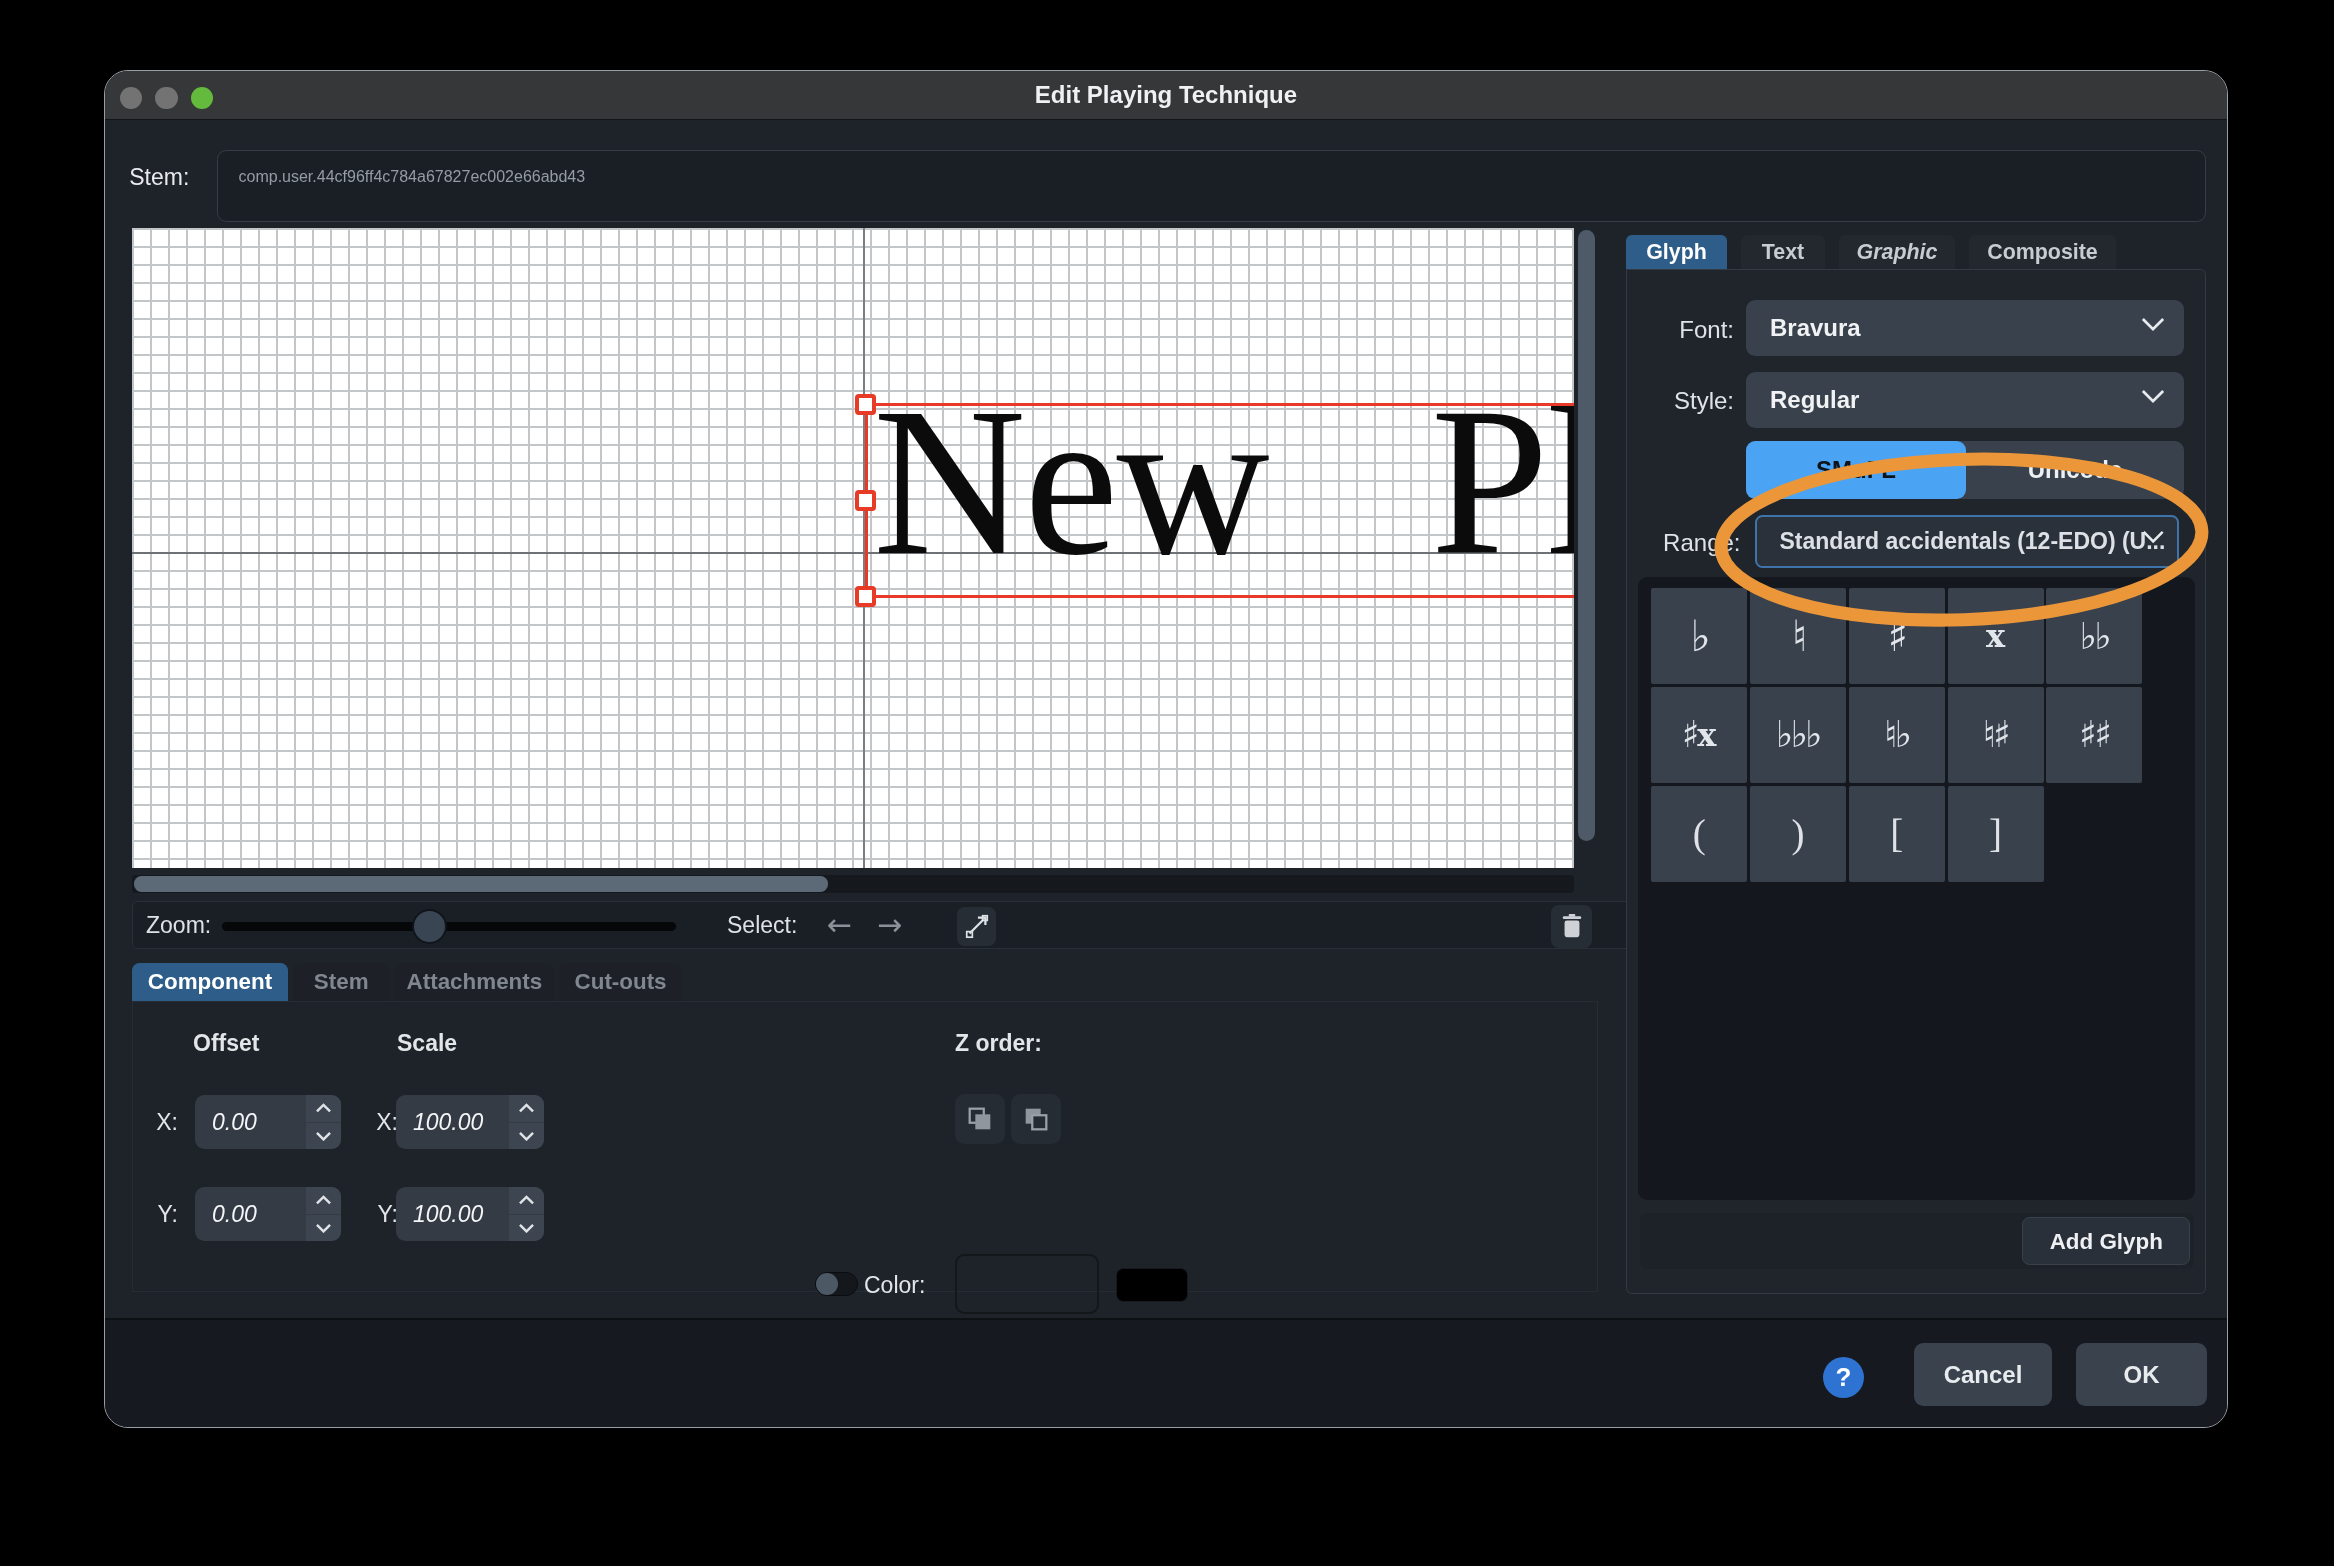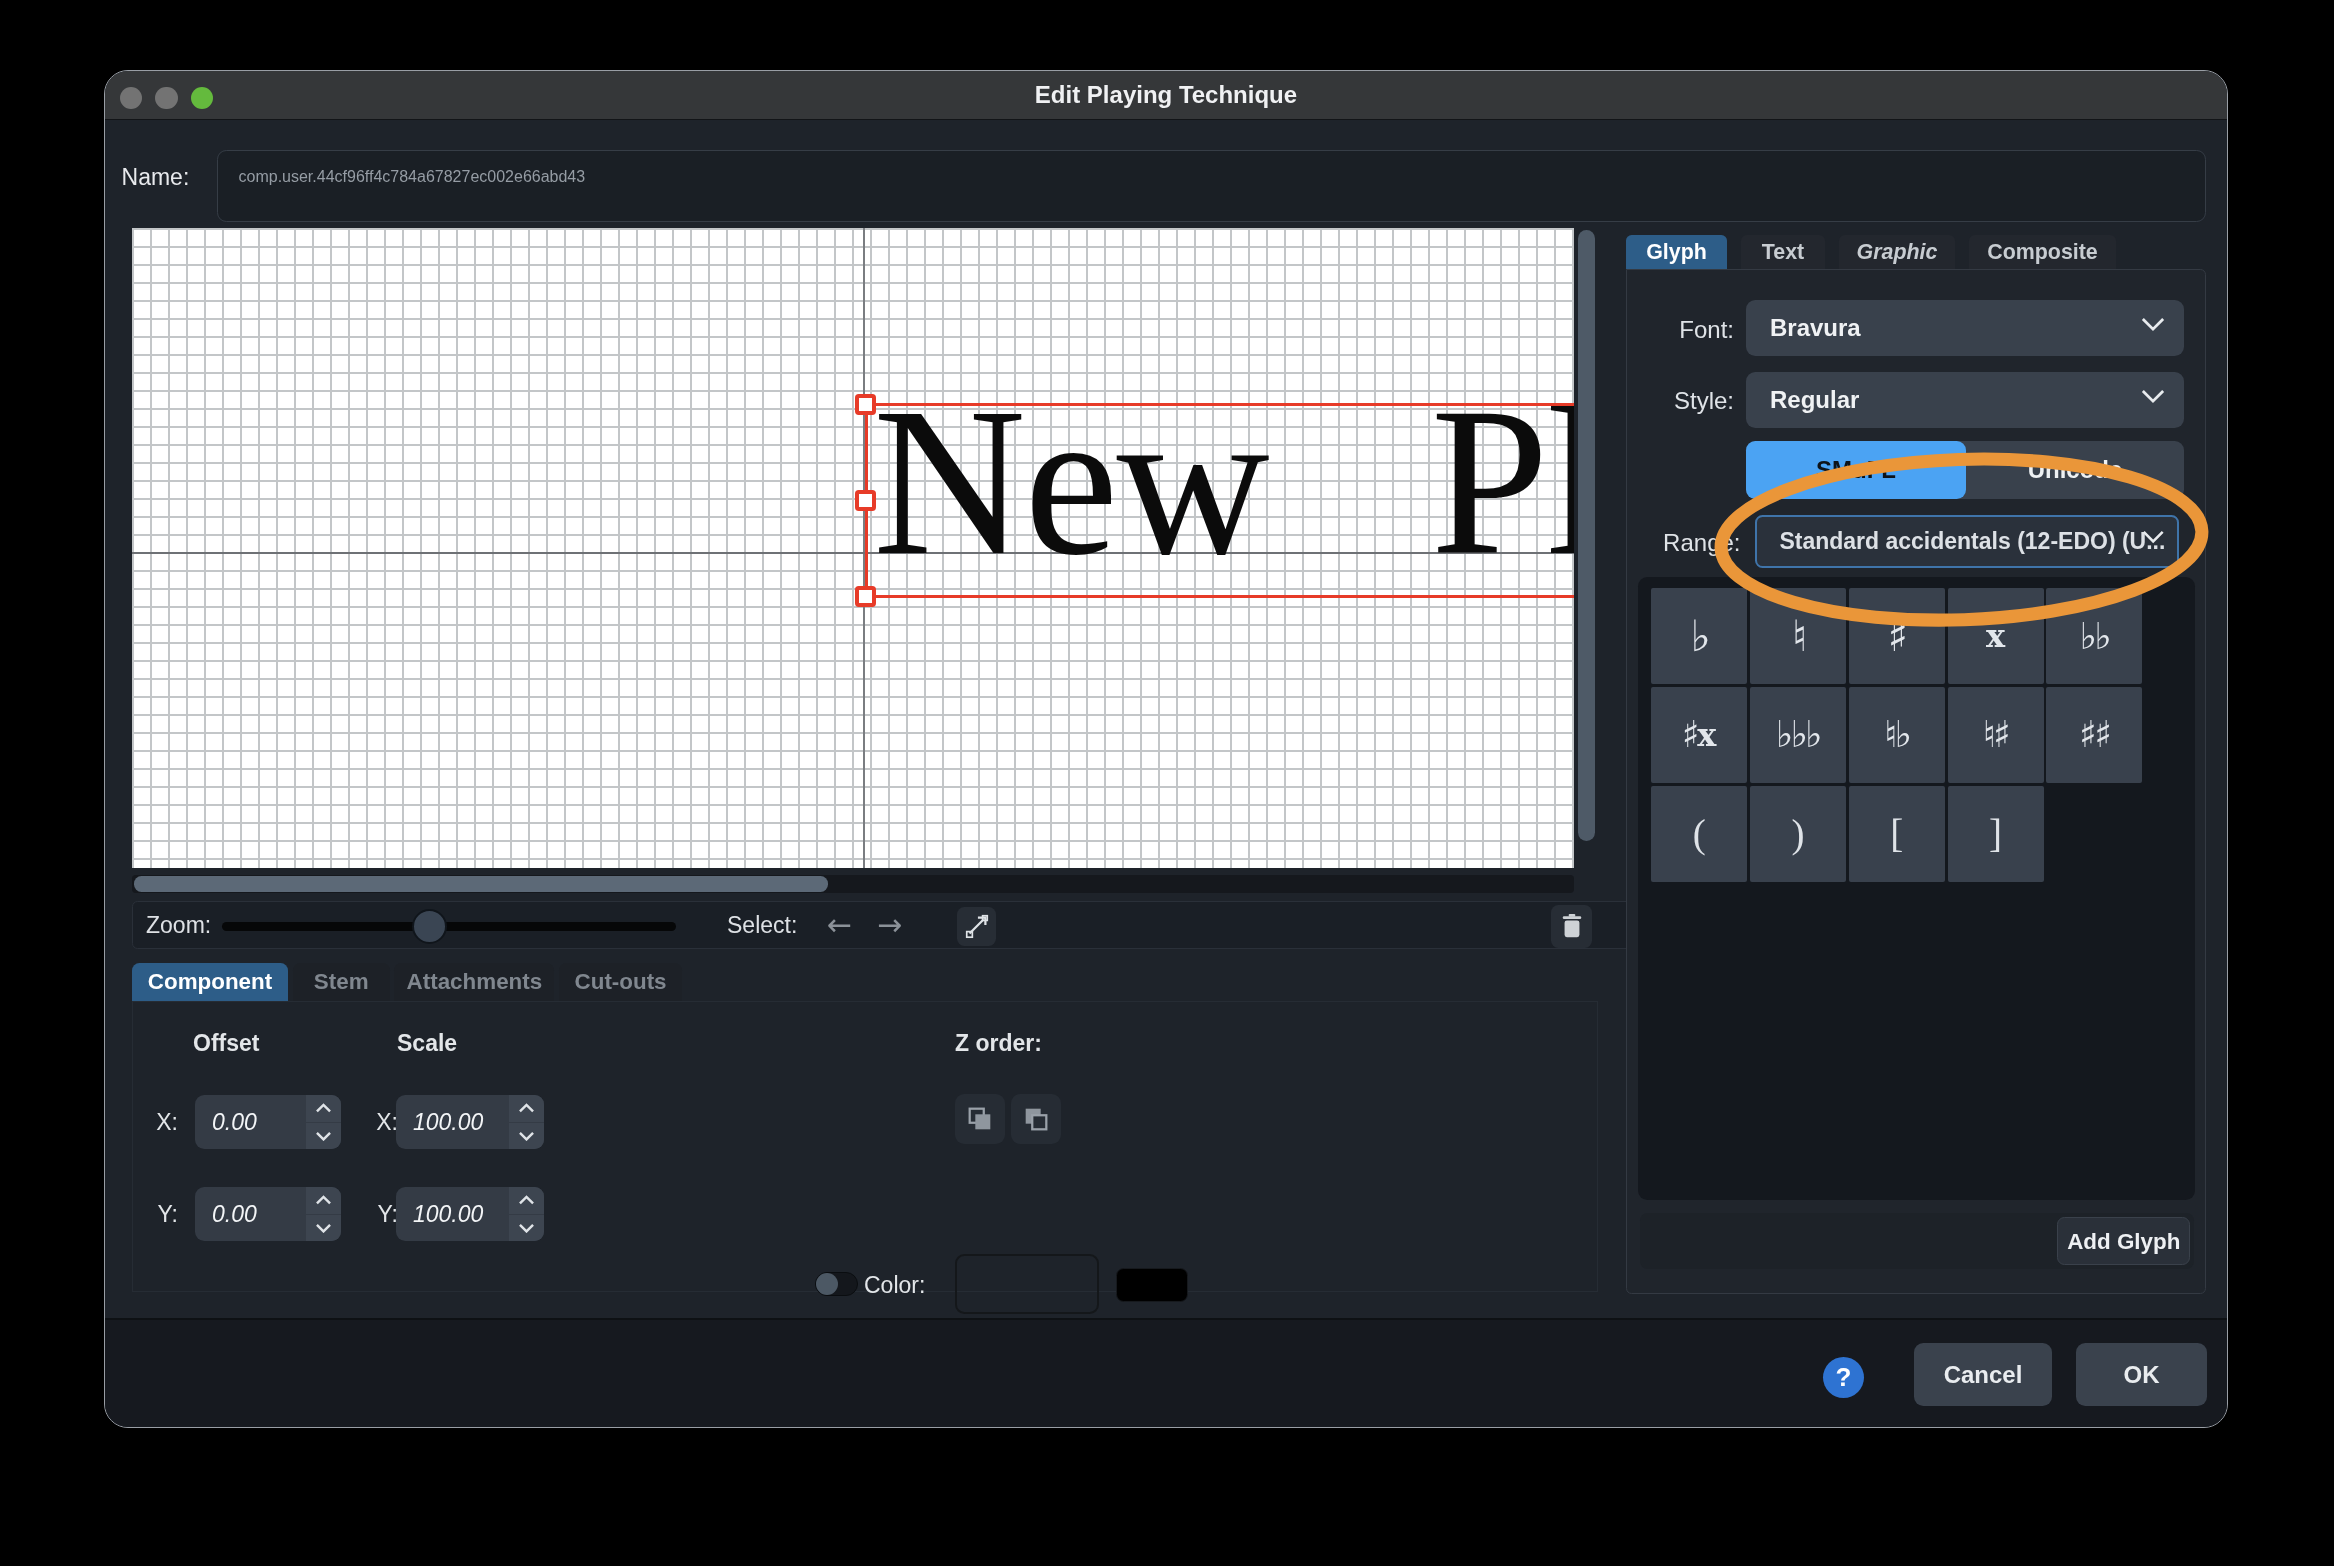--- a/index.html
+++ b/index.html
@@ -105,21 +105,21 @@
             line-height:48px;padding-left:22.4px;white-space:nowrap;overflow:hidden;}
   .range-dd .dd-chev{top:13px;right:13px;}
   .glyph-subpanel{position:absolute;left:11.2px;top:307px;width:557px;height:623px;background:#14181e;border-radius:9.3px;}
   .glyph-grid{position:absolute;left:13px;top:11.2px;width:498px;display:grid;
               grid-template-columns:repeat(5,96px);grid-auto-rows:96px;gap:2.8px;}
   .gcell{background:#39414d;border-radius:1.9px;display:flex;align-items:center;justify-content:center;
          color:#e2e6eb;font-size:43px;font-family:"DejaVu Sans",sans-serif;letter-spacing:-2.8px;}
   .gcell .xchar{font-family:"DejaVu Serif",serif;font-weight:bold;font-size:32px;letter-spacing:0;}
   .gcell.paren{font-family:"Liberation Serif",serif;font-size:39px;color:#dfe3e8;letter-spacing:0;}
   .addstrip{position:absolute;left:13px;top:943px;width:554px;height:56px;background:#1d2228;border-radius:7.5px;}
-  .add-btn{position:absolute;right:3.7px;top:3.7px;width:133px;height:48px;background:#2a3039;border:0.9px solid #3a414b;
+  .add-btn{position:absolute;right:3.7px;top:3.7px;width:168px;height:48px;background:#2a3039;border:0.9px solid #3a414b;
            border-radius:7.5px;color:#eef0f3;font-size:22.4px;font-weight:bold;text-align:center;line-height:47px;}
 
   
   .footer-divider{position:absolute;left:0;top:1247px;width:100%;height:1.9px;background:#0e1114;}
   .footer{position:absolute;left:0;top:1249px;width:100%;height:109px;background:#16191f;}
   .help-btn{position:absolute;left:1718px;top:37px;width:41px;height:41px;border-radius:50%;background:#2e73d2;
             color:#fff;font-size:26px;font-weight:bold;text-align:center;line-height:41px;}
   .dlg-btn{position:absolute;top:23px;height:63px;background:#3a424d;border-radius:9.3px;color:#e9ecef;
            font-size:24px;font-weight:bold;text-align:center;line-height:63px;}
   .cancel-btn{left:1809px;width:138px;}
@@ -135,21 +135,21 @@
 
   <div class="titlebar">
     <div class="lights">
       <div class="light gray"></div>
       <div class="light gray"></div>
       <div class="light green"></div>
     </div>
     <div class="title">Edit Playing Technique</div>
   </div>
 
-  <div class="name-label">Name:</div>
+  <div class="name-label">Stem:</div>
   <div class="name-input">comp.user.44cf96ff4c784a67827ec002e66abd43</div>
 
   <div class="canvas">
     <div class="axis-v"></div>
     <div class="axis-h"></div>
     <div class="preview-text">New Pla</div>
     <div class="sel-line sel-top"></div>
     <div class="sel-line sel-bottom"></div>
     <div class="sel-line sel-left"></div>
     <div class="handle h1"></div>

